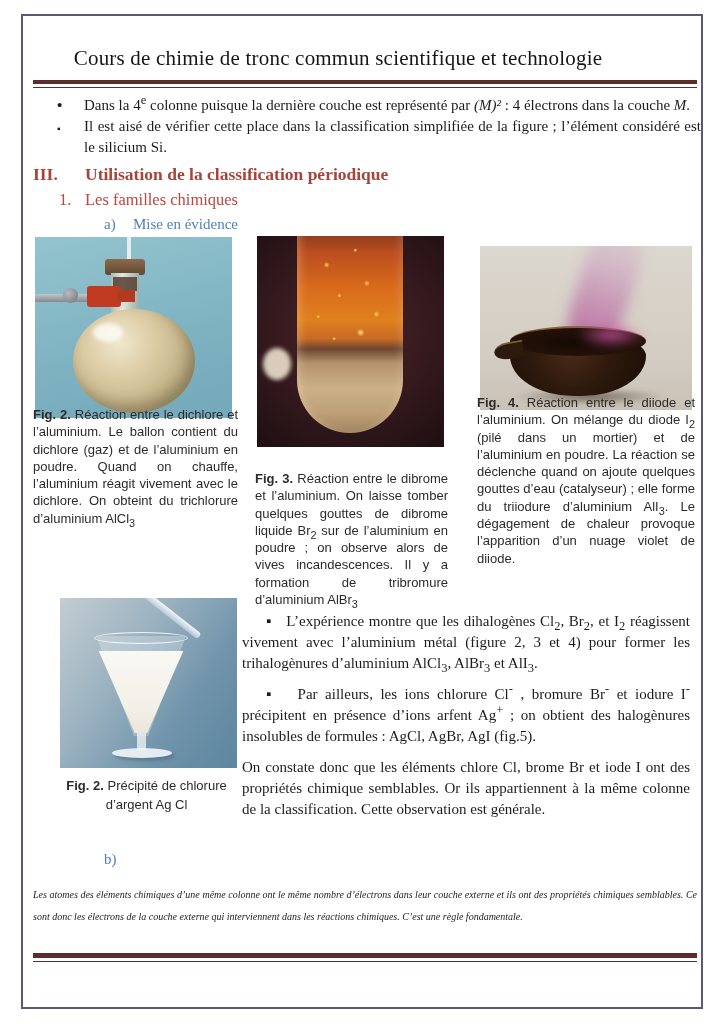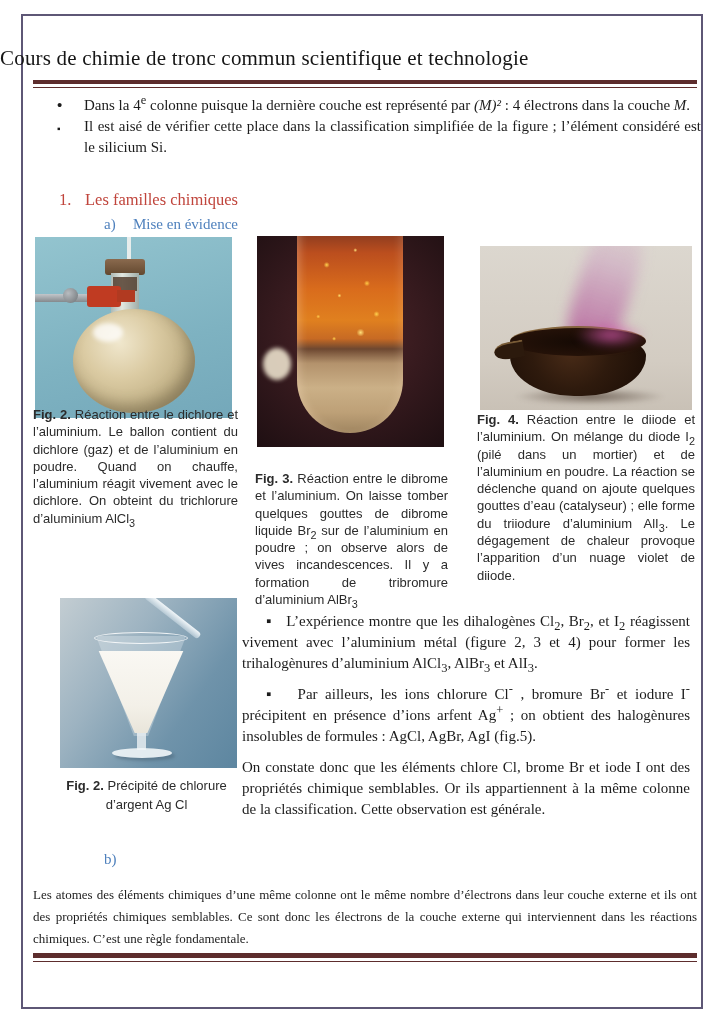--- a/index.html
+++ b/index.html
@@ -2,21 +2,21 @@
 <html lang="fr"><head>
 <meta charset="utf-8">
 <style>
   html,body{margin:0;padding:0;background:#ffffff;}
   #canvas{position:relative;width:725px;height:1024px;background:#ffffff;overflow:hidden;
           font-family:"Liberation Serif", serif;color:#1c1c1c;}
   .abs{position:absolute;}
   
   .page-border{left:21px;top:14px;width:678px;height:991px;border:2px solid #5e5776;}
   
-  .doc-title{left:0;top:46px;width:604px;text-align:left;font-size:21px;color:#161616;letter-spacing:.2px;}
+  .doc-title{left:0;top:46px;width:604px;text-align:center;font-size:21px;color:#161616;letter-spacing:.2px;padding-left:36px;}
   .rule{border-top:4px solid #5d2d2d;border-bottom:1px solid #5d2d2d;height:3px;}
   .title-rule{left:33px;top:80px;width:664px;}
   .footer-rule{left:33px;top:953px;width:664px;border-top-width:5px;}
   
   .bullets{left:57px;top:95px;width:644px;font-size:15px;line-height:21px;}
   .bullet-row{display:flex;}
   .bullet-marker{width:27px;flex:0 0 27px;}
   .bullet-marker.round{font-size:15px;font-weight:bold;}
   .bullet-marker.square{font-size:10px;padding-top:2px;}
   .bullet-text{flex:1;text-align:justify;}
@@ -29,21 +29,21 @@
   .h-a{left:104px;top:216px;width:400px;}
   .h-b{left:104px;top:851px;width:520px;}
   .h-sub .num{width:29px;flex:0 0 29px;}
   
   .photo{overflow:hidden;}
   .cap{font-family:"Liberation Sans", sans-serif;font-size:13px;line-height:17.3px;
        text-align:justify;color:#2b2b2b;}
   .cap b{font-weight:bold;}
   .cap-2{left:33px;top:406px;width:205px;}
   .cap-3{left:255px;top:449px;width:193px;margin-top:21px;}
-  .cap-4{left:477px;top:411px;width:218px;}
+  .cap-4{left:477px;top:394px;width:218px;}
   .cap-5{left:44px;top:776px;width:205px;text-align:center;line-height:19px;}
   
   .fig2-img{left:35px;top:237px;width:197px;height:181px;
             background:linear-gradient(165deg,#93c4cf 0%,#7eb2c1 60%,#74a8ba 100%);}
   .f2-tube{left:92px;top:0;width:4px;height:28px;background:#e7edec;}
   .f2-stopper{left:70px;top:22px;width:40px;height:16px;border-radius:3px;
               background:linear-gradient(180deg,#8a6a4e,#63482f);}
   .f2-neck{left:76px;top:36px;width:28px;height:46px;
            background:linear-gradient(90deg,#aeb9b4,#e2e7e0 40%,#9fada8);}
   .f2-band{left:78px;top:40px;width:24px;height:14px;background:rgba(85,64,48,.85);}
@@ -106,21 +106,21 @@
            background:linear-gradient(180deg,#fbfaf6 0%,#f3f0e8 70%,#e8e4d9 100%);}
   .f5-rim{left:34px;top:34px;width:94px;height:12px;border-radius:50%;
           border:1.5px solid rgba(255,255,255,.85);box-sizing:border-box;}
   .f5-stem{left:77px;top:135px;width:9px;height:17px;background:rgba(236,241,244,.8);}
   .f5-foot{left:52px;top:150px;width:60px;height:10px;border-radius:50%;
            background:rgba(240,245,247,.9);box-shadow:3px 3px 3px rgba(70,95,112,.45);}
   
   .body-col{left:232px;top:601px;width:468px;font-size:15px;line-height:21px;text-align:justify;}
   .body-col p{margin:10px;}
   .body-col p.indent{text-indent:24px;}
-  .full-para{left:33px;top:884px;width:664px;font-size:13px;line-height:22px;text-align:justify;}
+  .full-para{left:33px;top:884px;width:664px;font-size:10px;line-height:22px;text-align:justify;font-style:italic;}
   sub,sup{line-height:0;}
 </style>
 </head>
 <body>
 
 <div id="canvas">
 
   <div class="abs page-border"></div>
 
   <div class="abs doc-title">Cours de chimie de tronc commun scientifique et technologie</div>
@@ -130,20 +130,24 @@
     <div class="bullet-row">
       <div class="bullet-marker round">•</div>
       <div class="bullet-text">Dans la 4<sup>e</sup> colonne puisque la dernière couche est représenté par <i>(M)²</i> : 4 électrons dans la couche <i>M</i>.</div>
     </div>
     <div class="bullet-row">
       <div class="bullet-marker square">▪</div>
       <div class="bullet-text">Il est aisé de vérifier cette place dans la classification simplifiée de la figure ; l’élément considéré est le silicium Si.</div>
     </div>
   </div>
 
+  <div class="abs h-iii">
+    <span class="num">III.</span>
+    <span>Utilisation de la classification périodique</span>
+  </div>
   <div class="abs h-one">
     <span class="num">1.</span>
     <span>Les familles chimiques</span>
   </div>
   <div class="abs h-sub h-a">
     <span class="num">a)</span>
     <span>Mise en évidence</span>
   </div>
 
   <div class="abs photo fig2-img">

